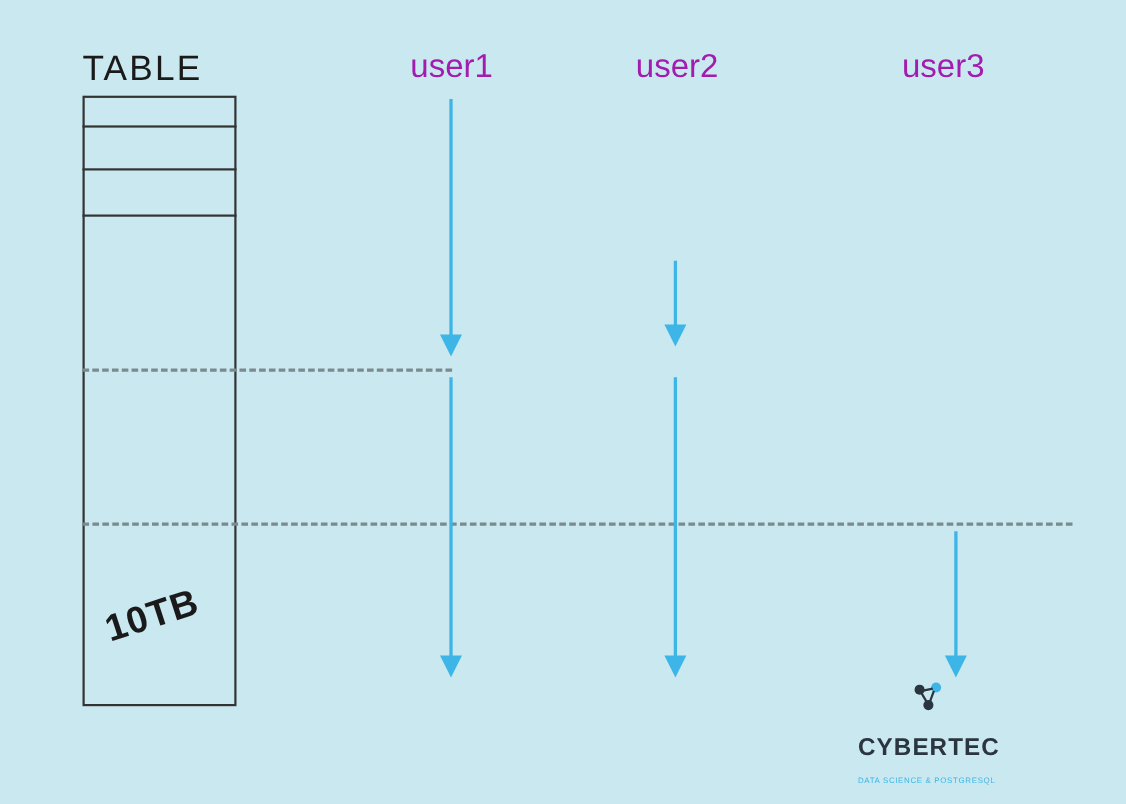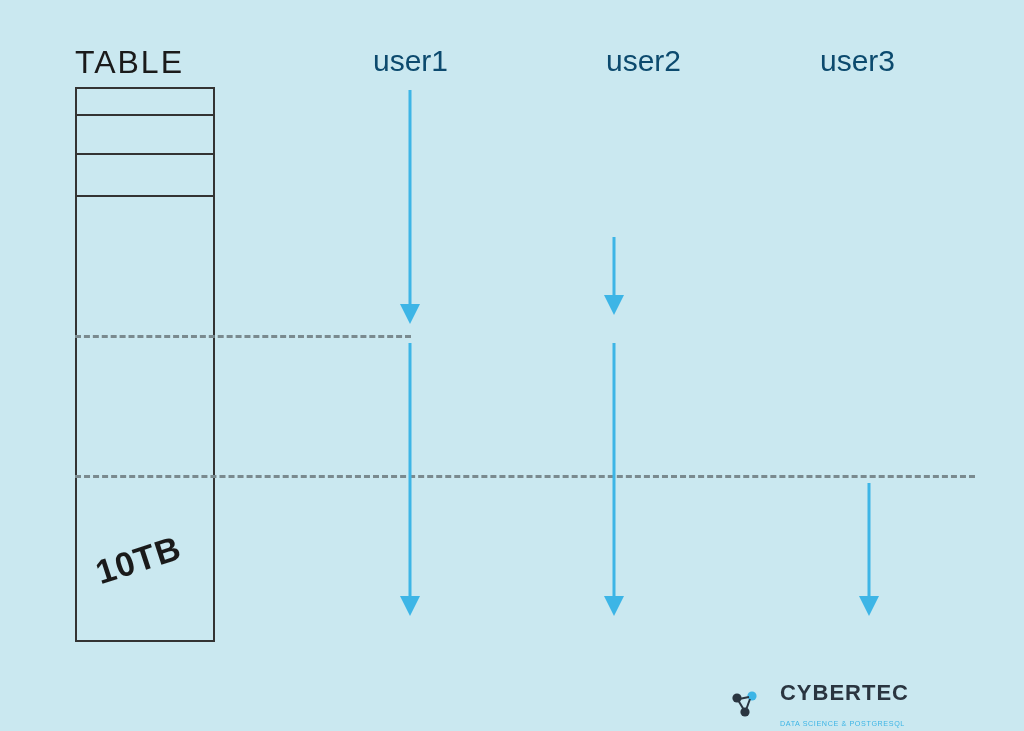--- a/index.html
+++ b/index.html
@@ -29,24 +29,24 @@
       font-size: 32px;
       font-weight: 400;
       color: #1a1a1a;
       letter-spacing: 2px;
     }
     .user-label {
       position: absolute;
       top: 44px;
       font-size: 30px;
       font-weight: 400;
-      color: #0c4a6e;
+      color: #a21caf;
     }
     .user1-label { left: 373px; }
-    .user2-label { left: 606px; }
+    .user2-label { left: 578px; }
     .user3-label { left: 784px; margin-left: 36px; }
     .table-rect {
       position: absolute;
       left: 75px;
       top: 87px;
       width: 140px;
       height: 555px;
       border: 2px solid #333;
     }
     .table-row-line {
@@ -85,24 +85,25 @@
       top: 475px;
       width: 900px;
     }
     svg.arrow {
       position: absolute;
       overflow: visible;
     }
     .logo {
       position: absolute;
       right: 20px;
-      bottom: 4px;
+      bottom: 18px;
       display: flex;
       align-items: center;
       gap: 20px;
+      flex-direction: column;
     }
     .logo-text {
       display: flex;
       flex-direction: column;
       line-height: 1;
     }
     .logo-main {
       font-size: 22px;
       font-weight: 700;
       color: #2a3540;

